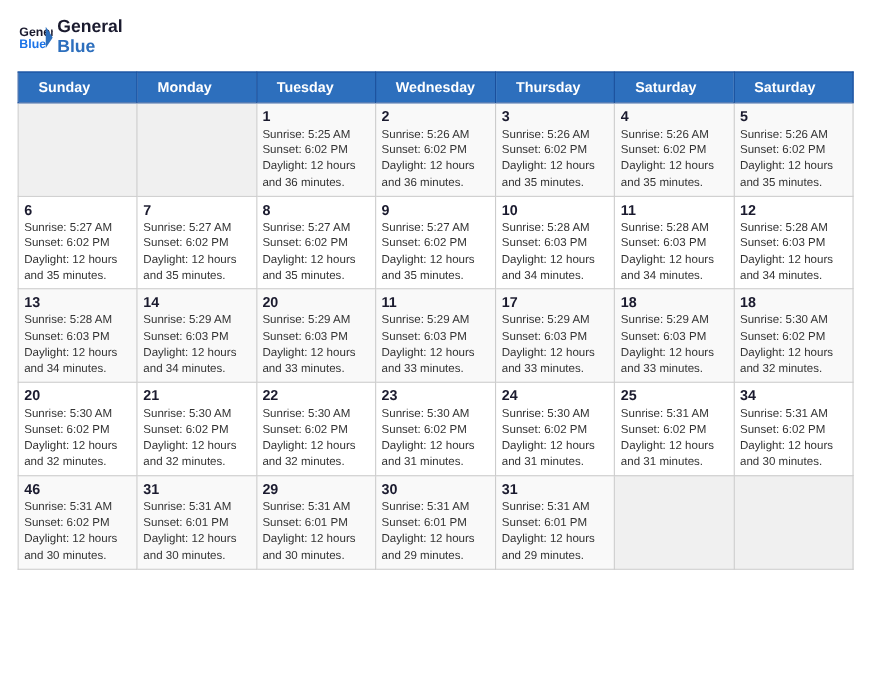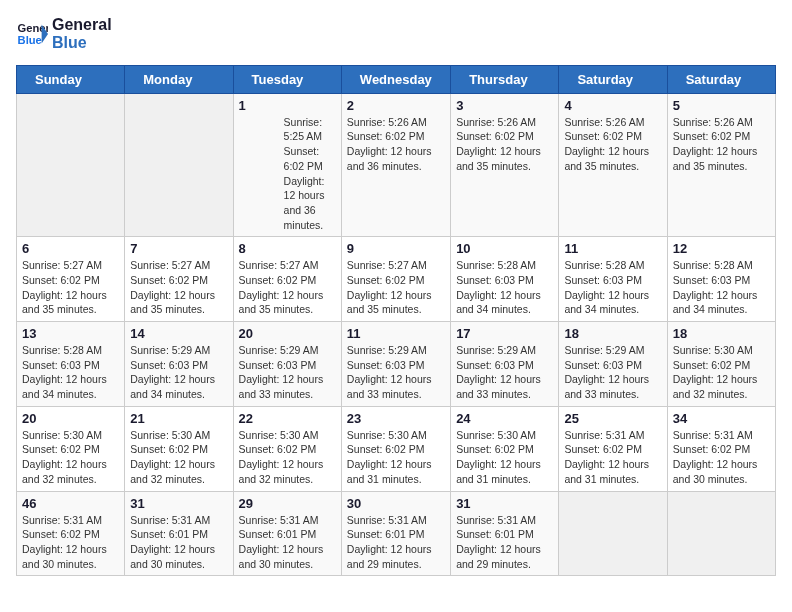--- a/index.html
+++ b/index.html
@@ -117,21 +117,21 @@
         <th>Saturday</th>
         <th>Saturday</th>
       </tr>
   </thead>
   <tbody id="calendar-body">
   <tr class="row-odd">
         <td class="empty-cell"></td>
         <td class="empty-cell"></td>
         <td>
           <span class="day-number">1</span>
-          <div class="day-info" style="white-space: pre-line; margin-left: 45px;">Sunrise: 5:25 AM
+          <div class="day-info" style="white-space: pre-line;">Sunrise: 5:25 AM
 Sunset: 6:02 PM
 Daylight: 12 hours and 36 minutes.</div>
         </td>
         <td>
           <span class="day-number">2</span>
           <div class="day-info" style="white-space: pre-line;">Sunrise: 5:26 AM
 Sunset: 6:02 PM
 Daylight: 12 hours and 36 minutes.</div>
         </td>
         <td>

